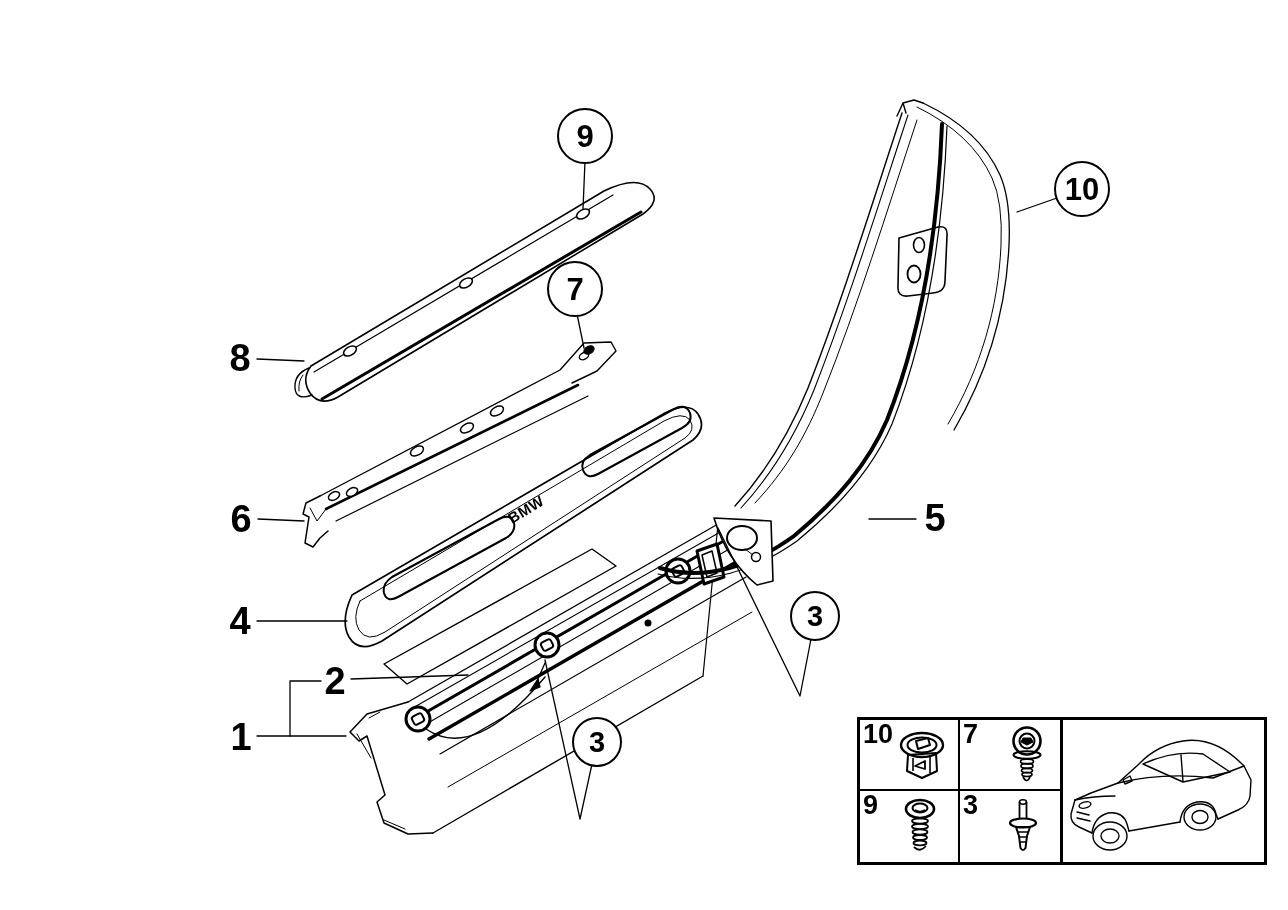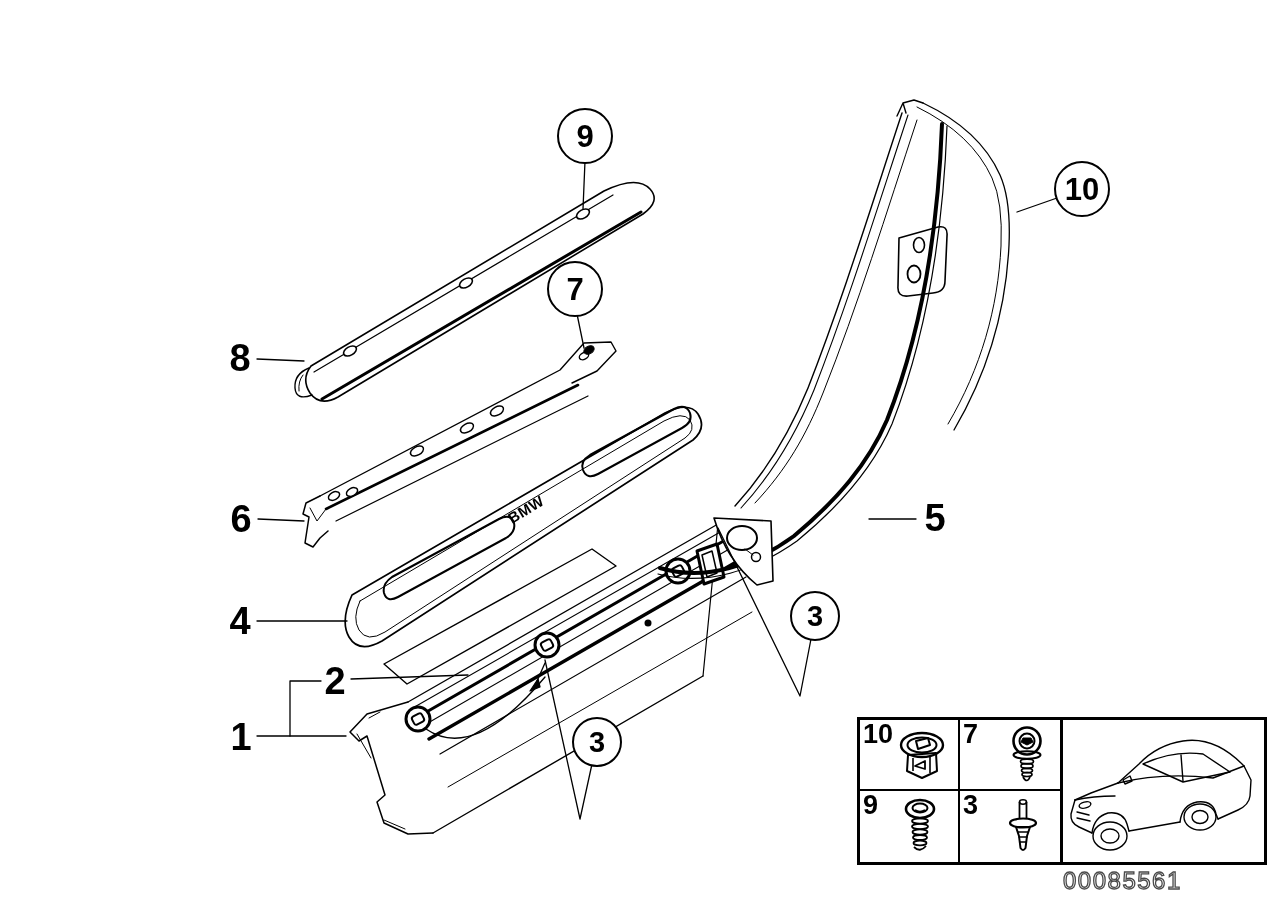--- a/index.html
+++ b/index.html
@@ -237,19 +237,14 @@
         <ellipse cx="47" cy="116" rx="17" ry="14"></ellipse>
         <ellipse cx="47" cy="116" rx="9" ry="7"></ellipse>
         <ellipse cx="137" cy="97" rx="16" ry="13"></ellipse>
         <ellipse cx="137" cy="97" rx="8" ry="6.5"></ellipse>
         <path d="M 60,60 L 67,56 L 69,61 L 62,64 Z"></path>
         <ellipse cx="22" cy="85" rx="6" ry="3" transform="rotate(-15 22 85)"></ellipse>
       </g>
     </svg>
   </div>
 
-  <div class="diagram-number-wrap">
-    <svg width="240" height="40" viewBox="0 0 240 40">
-      <text x="23" y="27" font-family="Liberation Sans, DejaVu Sans, sans-serif" font-size="24" letter-spacing="1.5" fill="#ffffff" stroke="#4a4a4a" stroke-width="1.3">00085561</text>
-    </svg>
-  </div>
 
 </div>
 
 </body></html>

